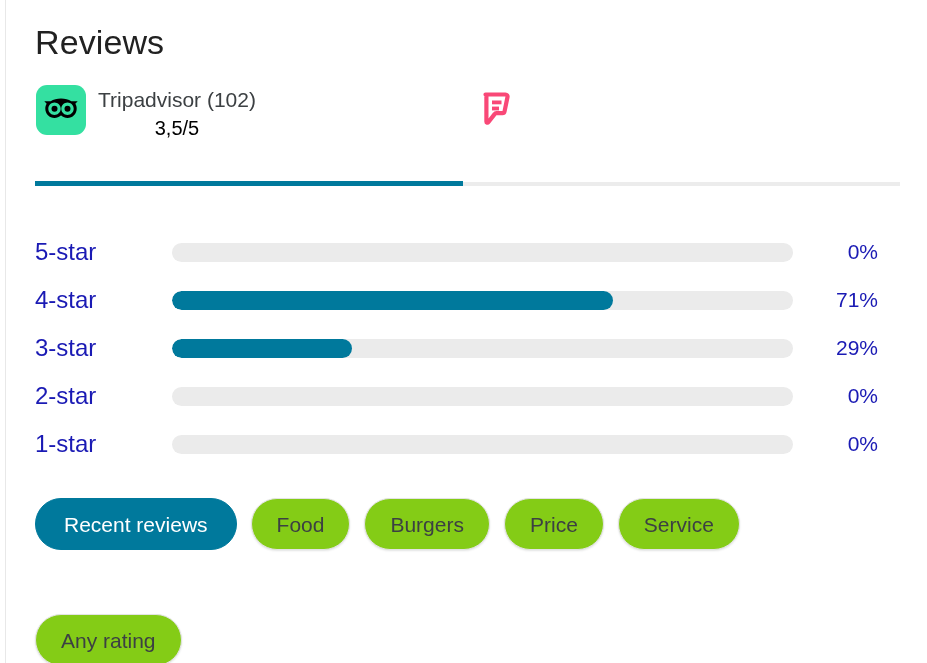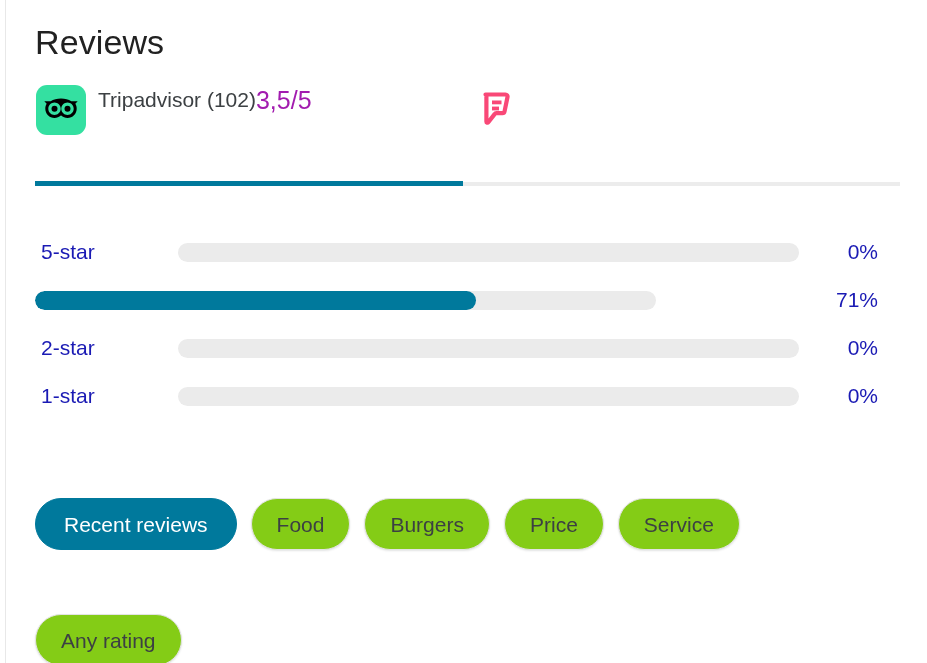--- a/index.html
+++ b/index.html
@@ -74,34 +74,35 @@
     display: flex;
     align-items: center;
     justify-content: center;
     margin-top: 0px;
   }
   .source-icon svg { display: block; }
 
   .source-text {
     margin-left: 11px;
     display: flex;
-    flex-direction: row;
+    flex-direction: column;
     justify-content: flex-start;
     padding-top: 2px;
+    align-items: center;
   }
   .source-name {
     font-size: 21px;
     line-height: 28px;
     color: #3c4043;
     white-space: nowrap;
   }
   .source-sub {
-    font-size: 25px;
+    font-size: 20px;
     line-height: 28px;
-    color: #a21caf;
+    color: #000000;
     white-space: nowrap;
   }
 
   
   .tabline {
     position: absolute;
     left: 35px;
     top: 182px;
     width: 865px;
     height: 4px;
@@ -125,26 +126,25 @@
   }
   .rating-row {
     height: 48px;
     display: flex;
     flex-direction: row;
     align-items: center;
   }
   .rating-label {
     width: 137px;
     flex: 0 0 137px;
-    font-size: 21px;
+    font-size: 24px;
     line-height: 28px;
     color: #1a1ab4;
     cursor: pointer;
     white-space: nowrap;
-    margin-left: 6px;
   }
   .rating-track {
     position: relative;
     flex: 0 0 621px;
     width: 621px;
     height: 19px;
     background: #ebebeb;
     border-radius: 10px;
     overflow: hidden;
     cursor: pointer;
@@ -264,26 +264,34 @@
 
     <div class="rating-row">
       <div class="rating-label">5-star</div>
       <div class="rating-track">
         <div class="rating-fill" style="width: 0%;"></div>
       </div>
       <div class="rating-pct">0%</div>
     </div>
 
     <div class="rating-row">
+      <div class="rating-label">4-star</div>
       <div class="rating-track">
         <div class="rating-fill" style="width: 71%;"></div>
       </div>
       <div class="rating-pct">71%</div>
     </div>
 
+    <div class="rating-row">
+      <div class="rating-label">3-star</div>
+      <div class="rating-track">
+        <div class="rating-fill" style="width: 29%;"></div>
+      </div>
+      <div class="rating-pct">29%</div>
+    </div>
 
     <div class="rating-row">
       <div class="rating-label">2-star</div>
       <div class="rating-track">
         <div class="rating-fill" style="width: 0%;"></div>
       </div>
       <div class="rating-pct">0%</div>
     </div>
 
     <div class="rating-row">

